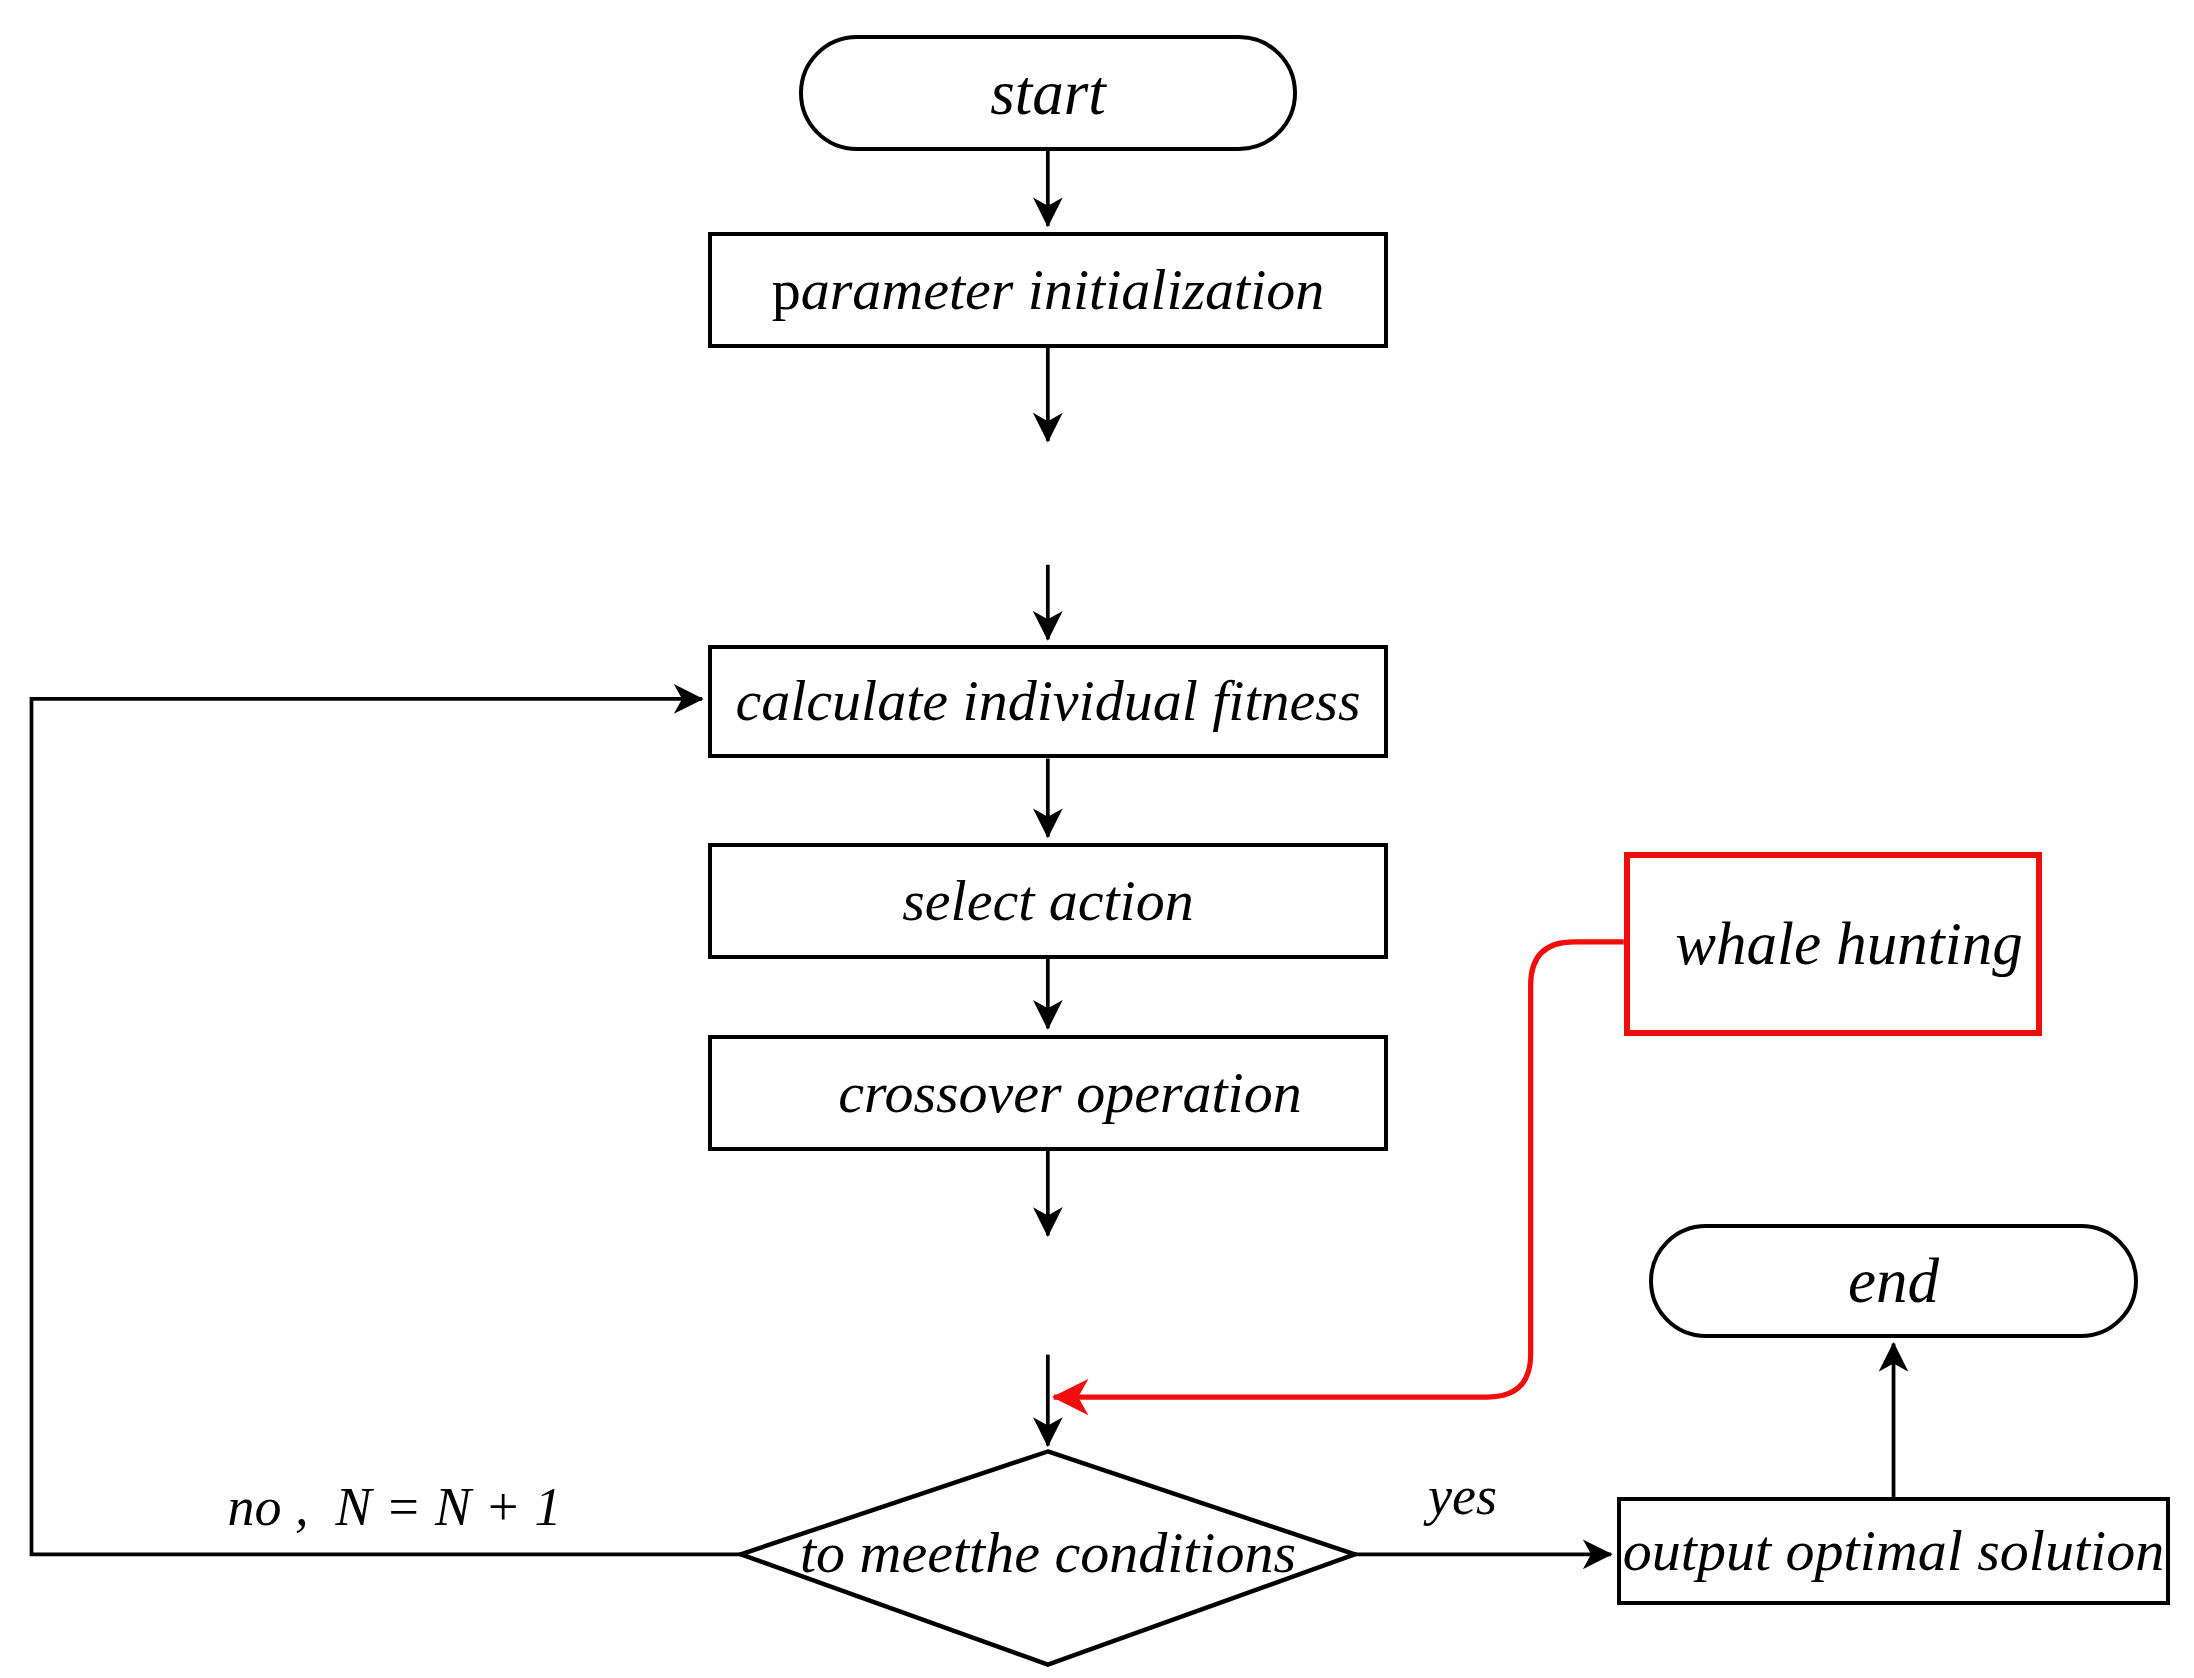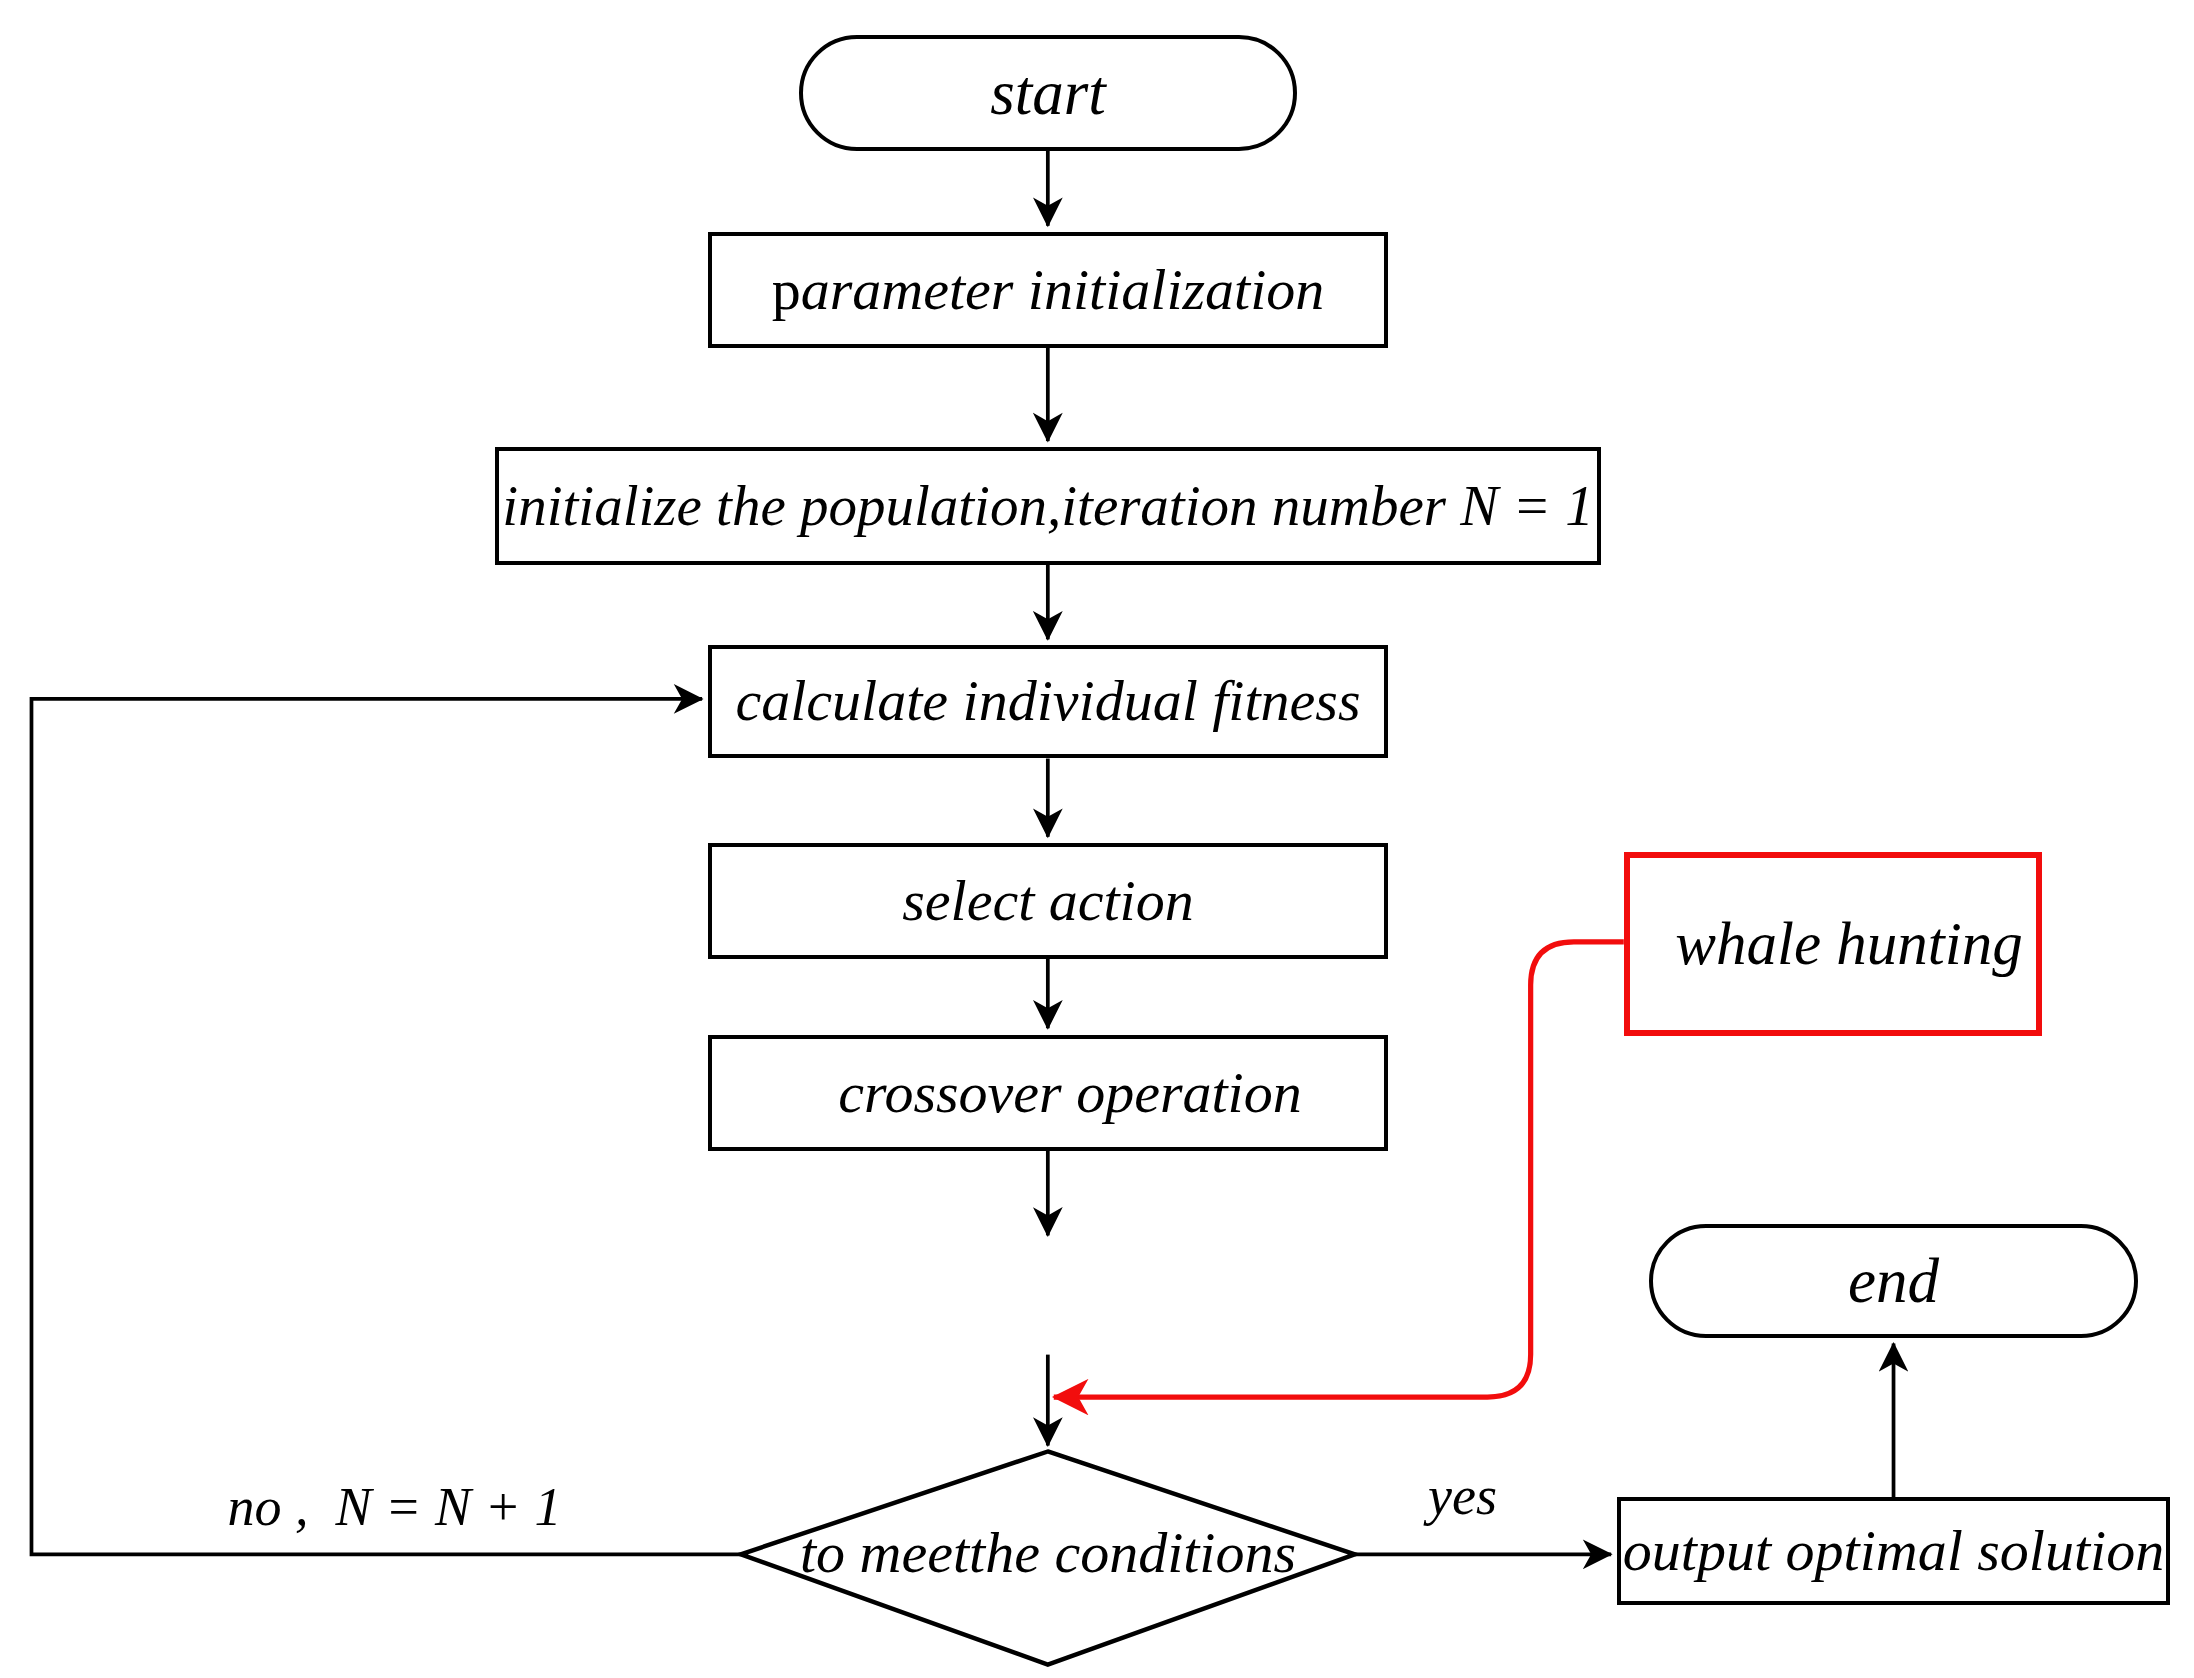--- a/index.html
+++ b/index.html
@@ -70,23 +70,20 @@
 <div id="canvas">
 
   <div class="node terminator" style="left:799px; top:35px; width:498px; height:116px;">
     <span class="lbl">start</span>
   </div>
 
   <div class="node" style="left:708px; top:232px; width:680px; height:116px;">
     <span class="lbl roman-first">parameter initialization</span>
   </div>
 
-  <div class="node wide" style="left:495px; top:447px; width:1106px; height:118px;">
-    <span class="lbl">initialize the population,iteration number N = 1</span>
-  </div>
 
   <div class="node" style="left:708px; top:645px; width:680px; height:113px;">
     <span class="lbl">calculate individual fitness</span>
   </div>
 
   <div class="node" style="left:708px; top:843px; width:680px; height:116px;">
     <span class="lbl">select action</span>
   </div>
 
   <div class="node" style="left:708px; top:1035px; width:680px; height:116px;padding-left:44px;">

